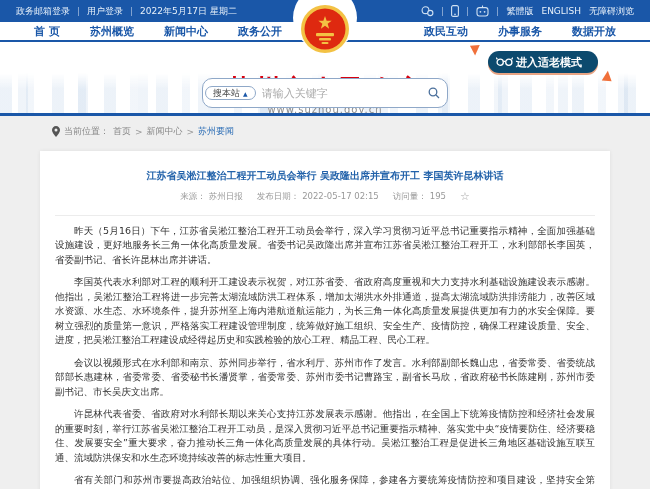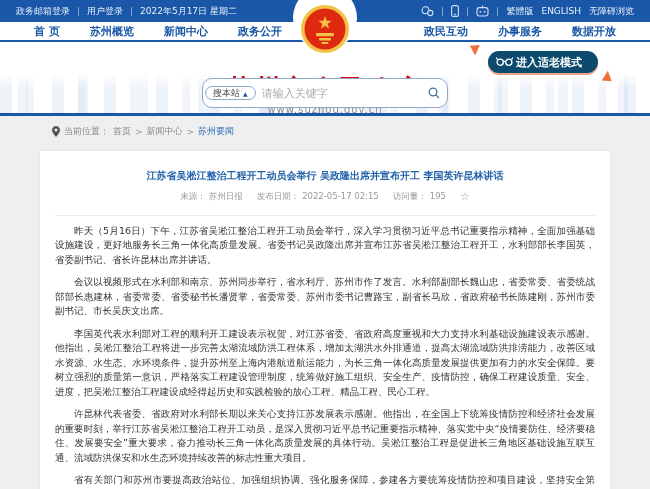--- a/index.html
+++ b/index.html
@@ -218,20 +218,20 @@
         </span>
       <span class="meta-item">
           <span>访问量：</span>
           <span>195</span>
         </span>
       <span class="fav-star">☆</span>
     </div>
     <div class="meta-rule"></div>
     <div class="art-body">
       <p>昨天（5月16日）下午，江苏省吴淞江整治工程开工动员会举行，深入学习贯彻习近平总书记重要指示精神，全面加强基础设施建设，更好地服务长三角一体化高质量发展。省委书记吴政隆出席并宣布江苏省吴淞江整治工程开工，水利部部长李国英，省委副书记、省长许昆林出席并讲话。</p>
+      <p>李国英代表水利部对工程的顺利开工建设表示祝贺，对江苏省委、省政府高度重视和大力支持水利基础设施建设表示感谢。他指出，吴淞江整治工程将进一步完善太湖流域防洪工程体系，增加太湖洪水外排通道，提高太湖流域防洪排涝能力，改善区域水资源、水生态、水环境条件，提升苏州至上海内港航道航运能力，为长三角一体化高质量发展提供更加有力的水安全保障。要树立强烈的质量第一意识，严格落实工程建设管理制度，统筹做好施工组织、安全生产、疫情防控，确保工程建设质量、安全、进度，把吴淞江整治工程建设成经得起历史和实践检验的放心工程、精品工程、民心工程。</p>
       <p>会议以视频形式在水利部和南京、苏州同步举行，省水利厅、苏州市作了发言。水利部副部长魏山忠，省委常委、省委统战部部长惠建林，省委常委、省委秘书长潘贤掌，省委常委、苏州市委书记曹路宝，副省长马欣，省政府秘书长陈建刚，苏州市委副书记、市长吴庆文出席。</p>
-      <p>李国英代表水利部对工程的顺利开工建设表示祝贺，对江苏省委、省政府高度重视和大力支持水利基础设施建设表示感谢。他指出，吴淞江整治工程将进一步完善太湖流域防洪工程体系，增加太湖洪水外排通道，提高太湖流域防洪排涝能力，改善区域水资源、水生态、水环境条件，提升苏州至上海内港航道航运能力，为长三角一体化高质量发展提供更加有力的水安全保障。要树立强烈的质量第一意识，严格落实工程建设管理制度，统筹做好施工组织、安全生产、疫情防控，确保工程建设质量、安全、进度，把吴淞江整治工程建设成经得起历史和实践检验的放心工程、精品工程、民心工程。</p>
       <p>许昆林代表省委、省政府对水利部长期以来关心支持江苏发展表示感谢。他指出，在全国上下统筹疫情防控和经济社会发展的重要时刻，举行江苏省吴淞江整治工程开工动员，是深入贯彻习近平总书记重要指示精神、落实党中央“疫情要防住、经济要稳住、发展要安全”重大要求，奋力推动长三角一体化高质量发展的具体行动。吴淞江整治工程是促进长三角地区基础设施互联互通、流域防洪保安和水生态环境持续改善的标志性重大项目。</p>
       <p>省有关部门和苏州市要提高政治站位、加强组织协调、强化服务保障，参建各方要统筹疫情防控和项目建设，坚持安全第一、质量至上、精益求精、争创一流，为履行新使命、谱写新篇章，助推长三角一体化高质量发展作出更大贡献，以实际行动迎接党的二十大胜利召开。</p>
 
     </div>
   </article>
 </main>
 
 </body></html>

